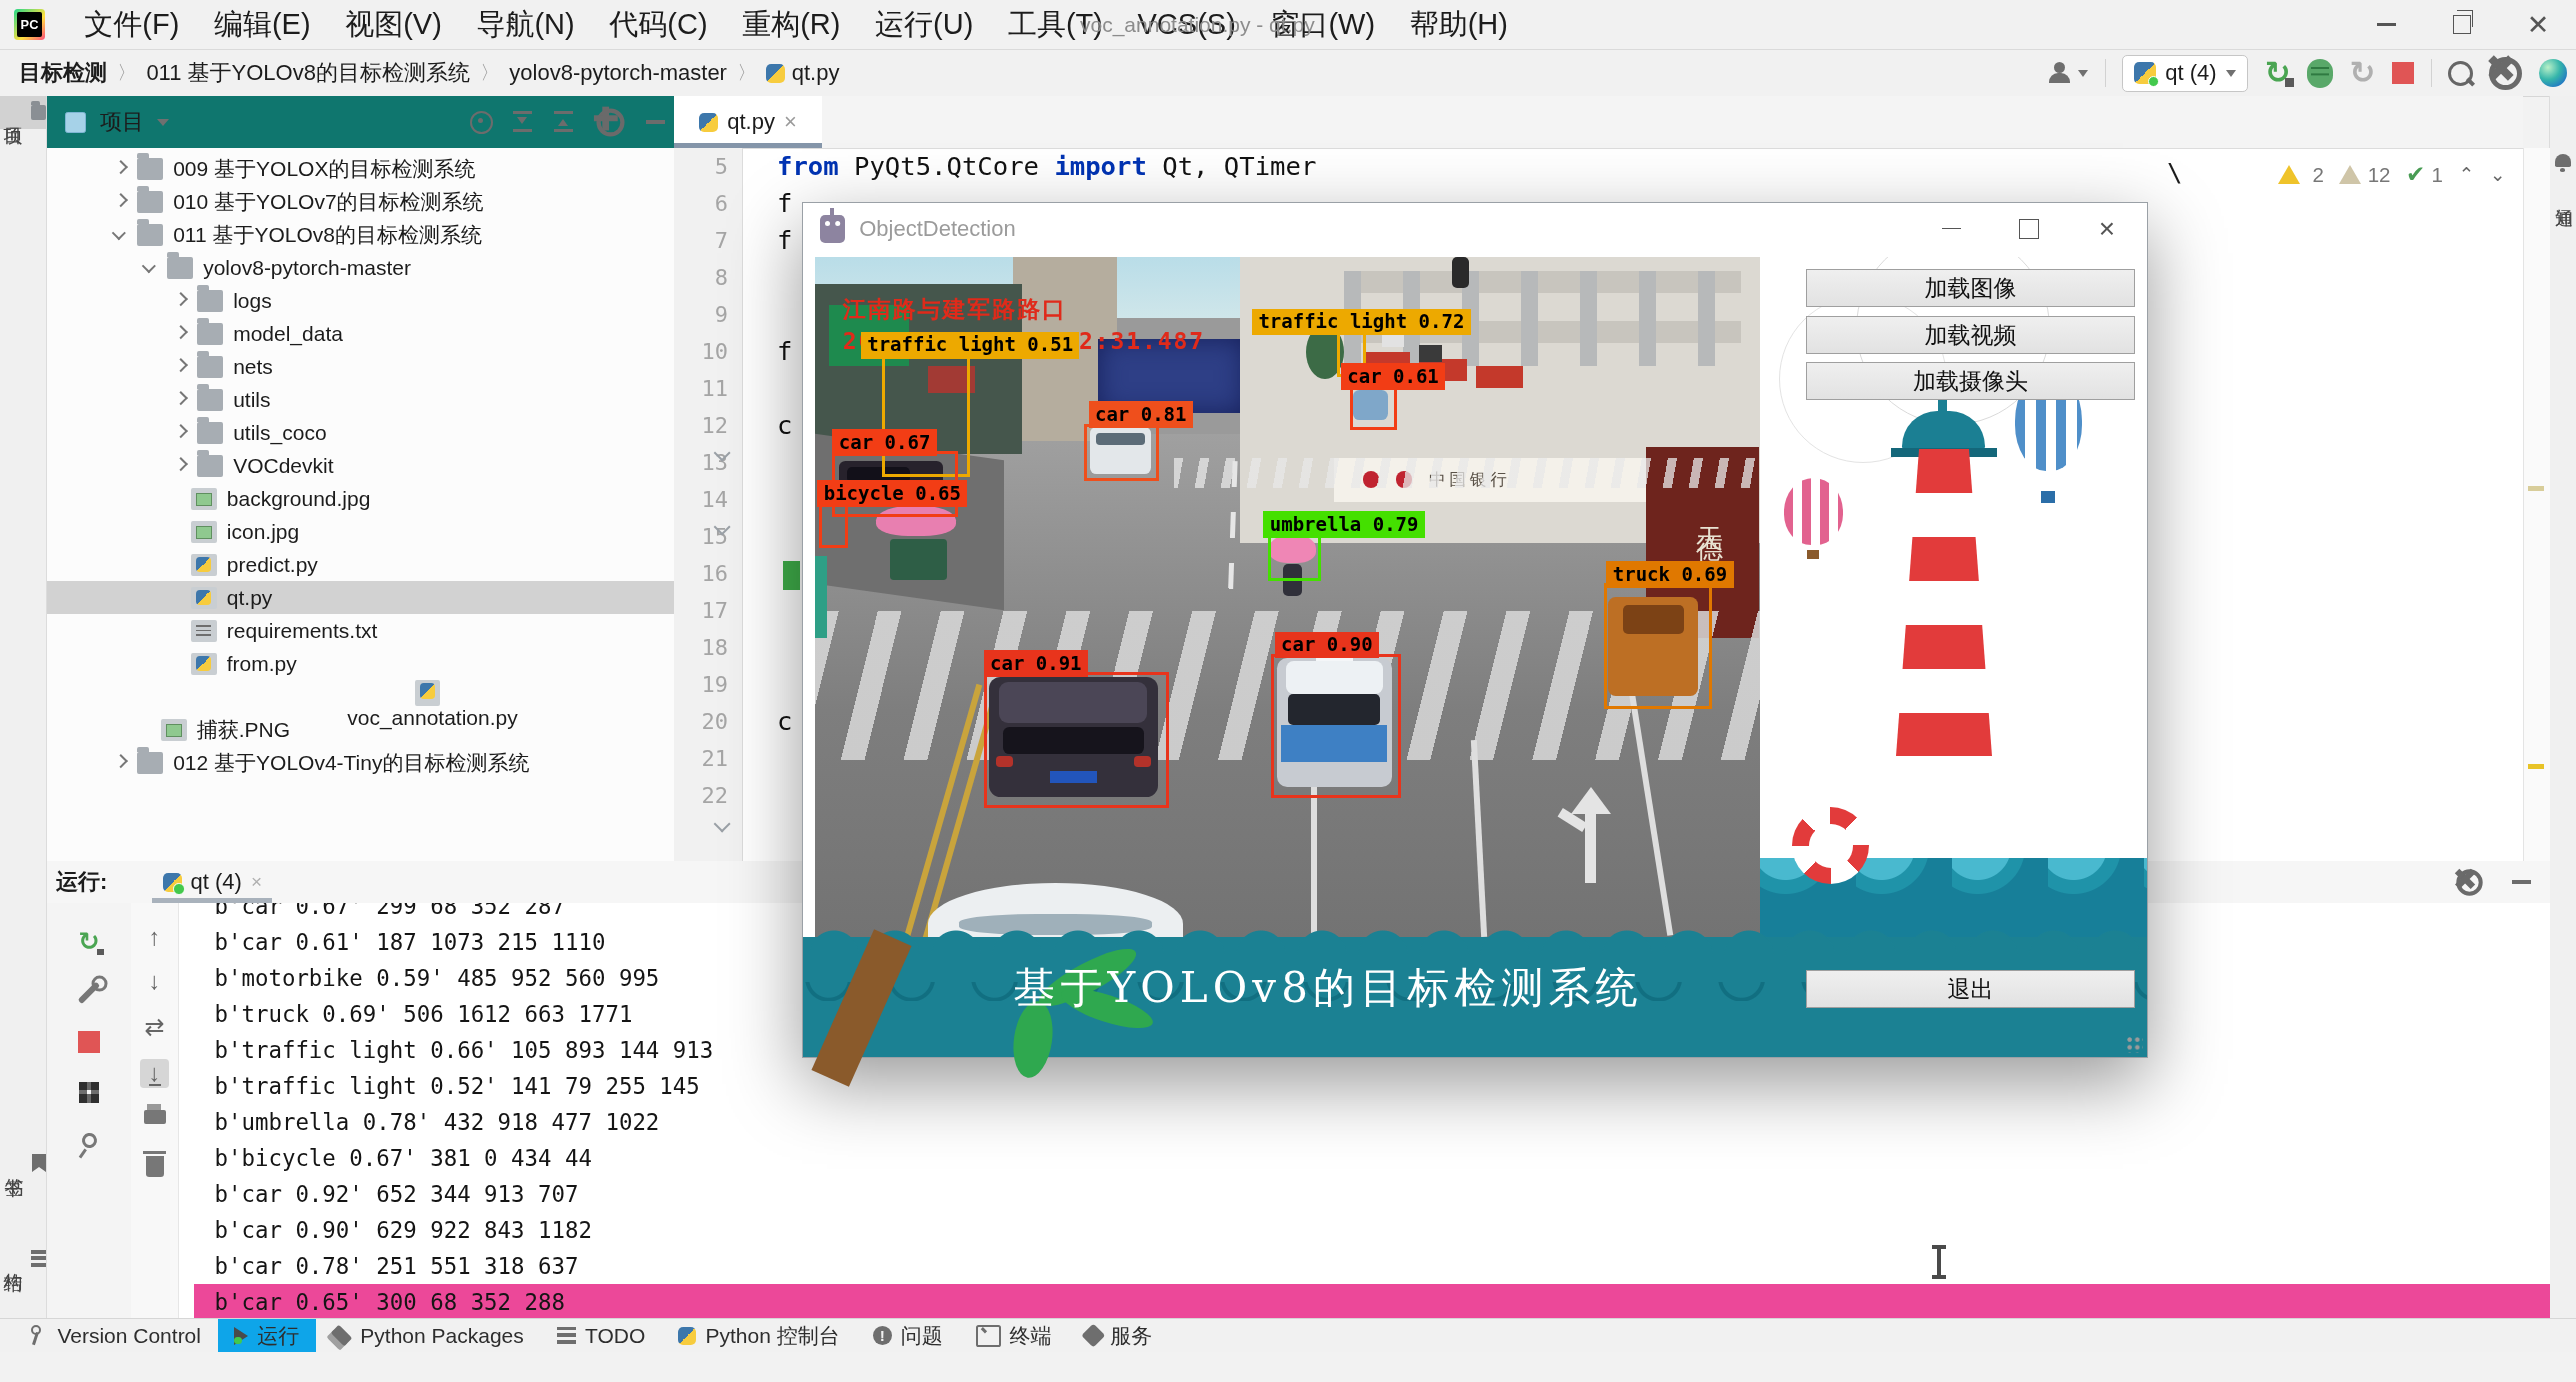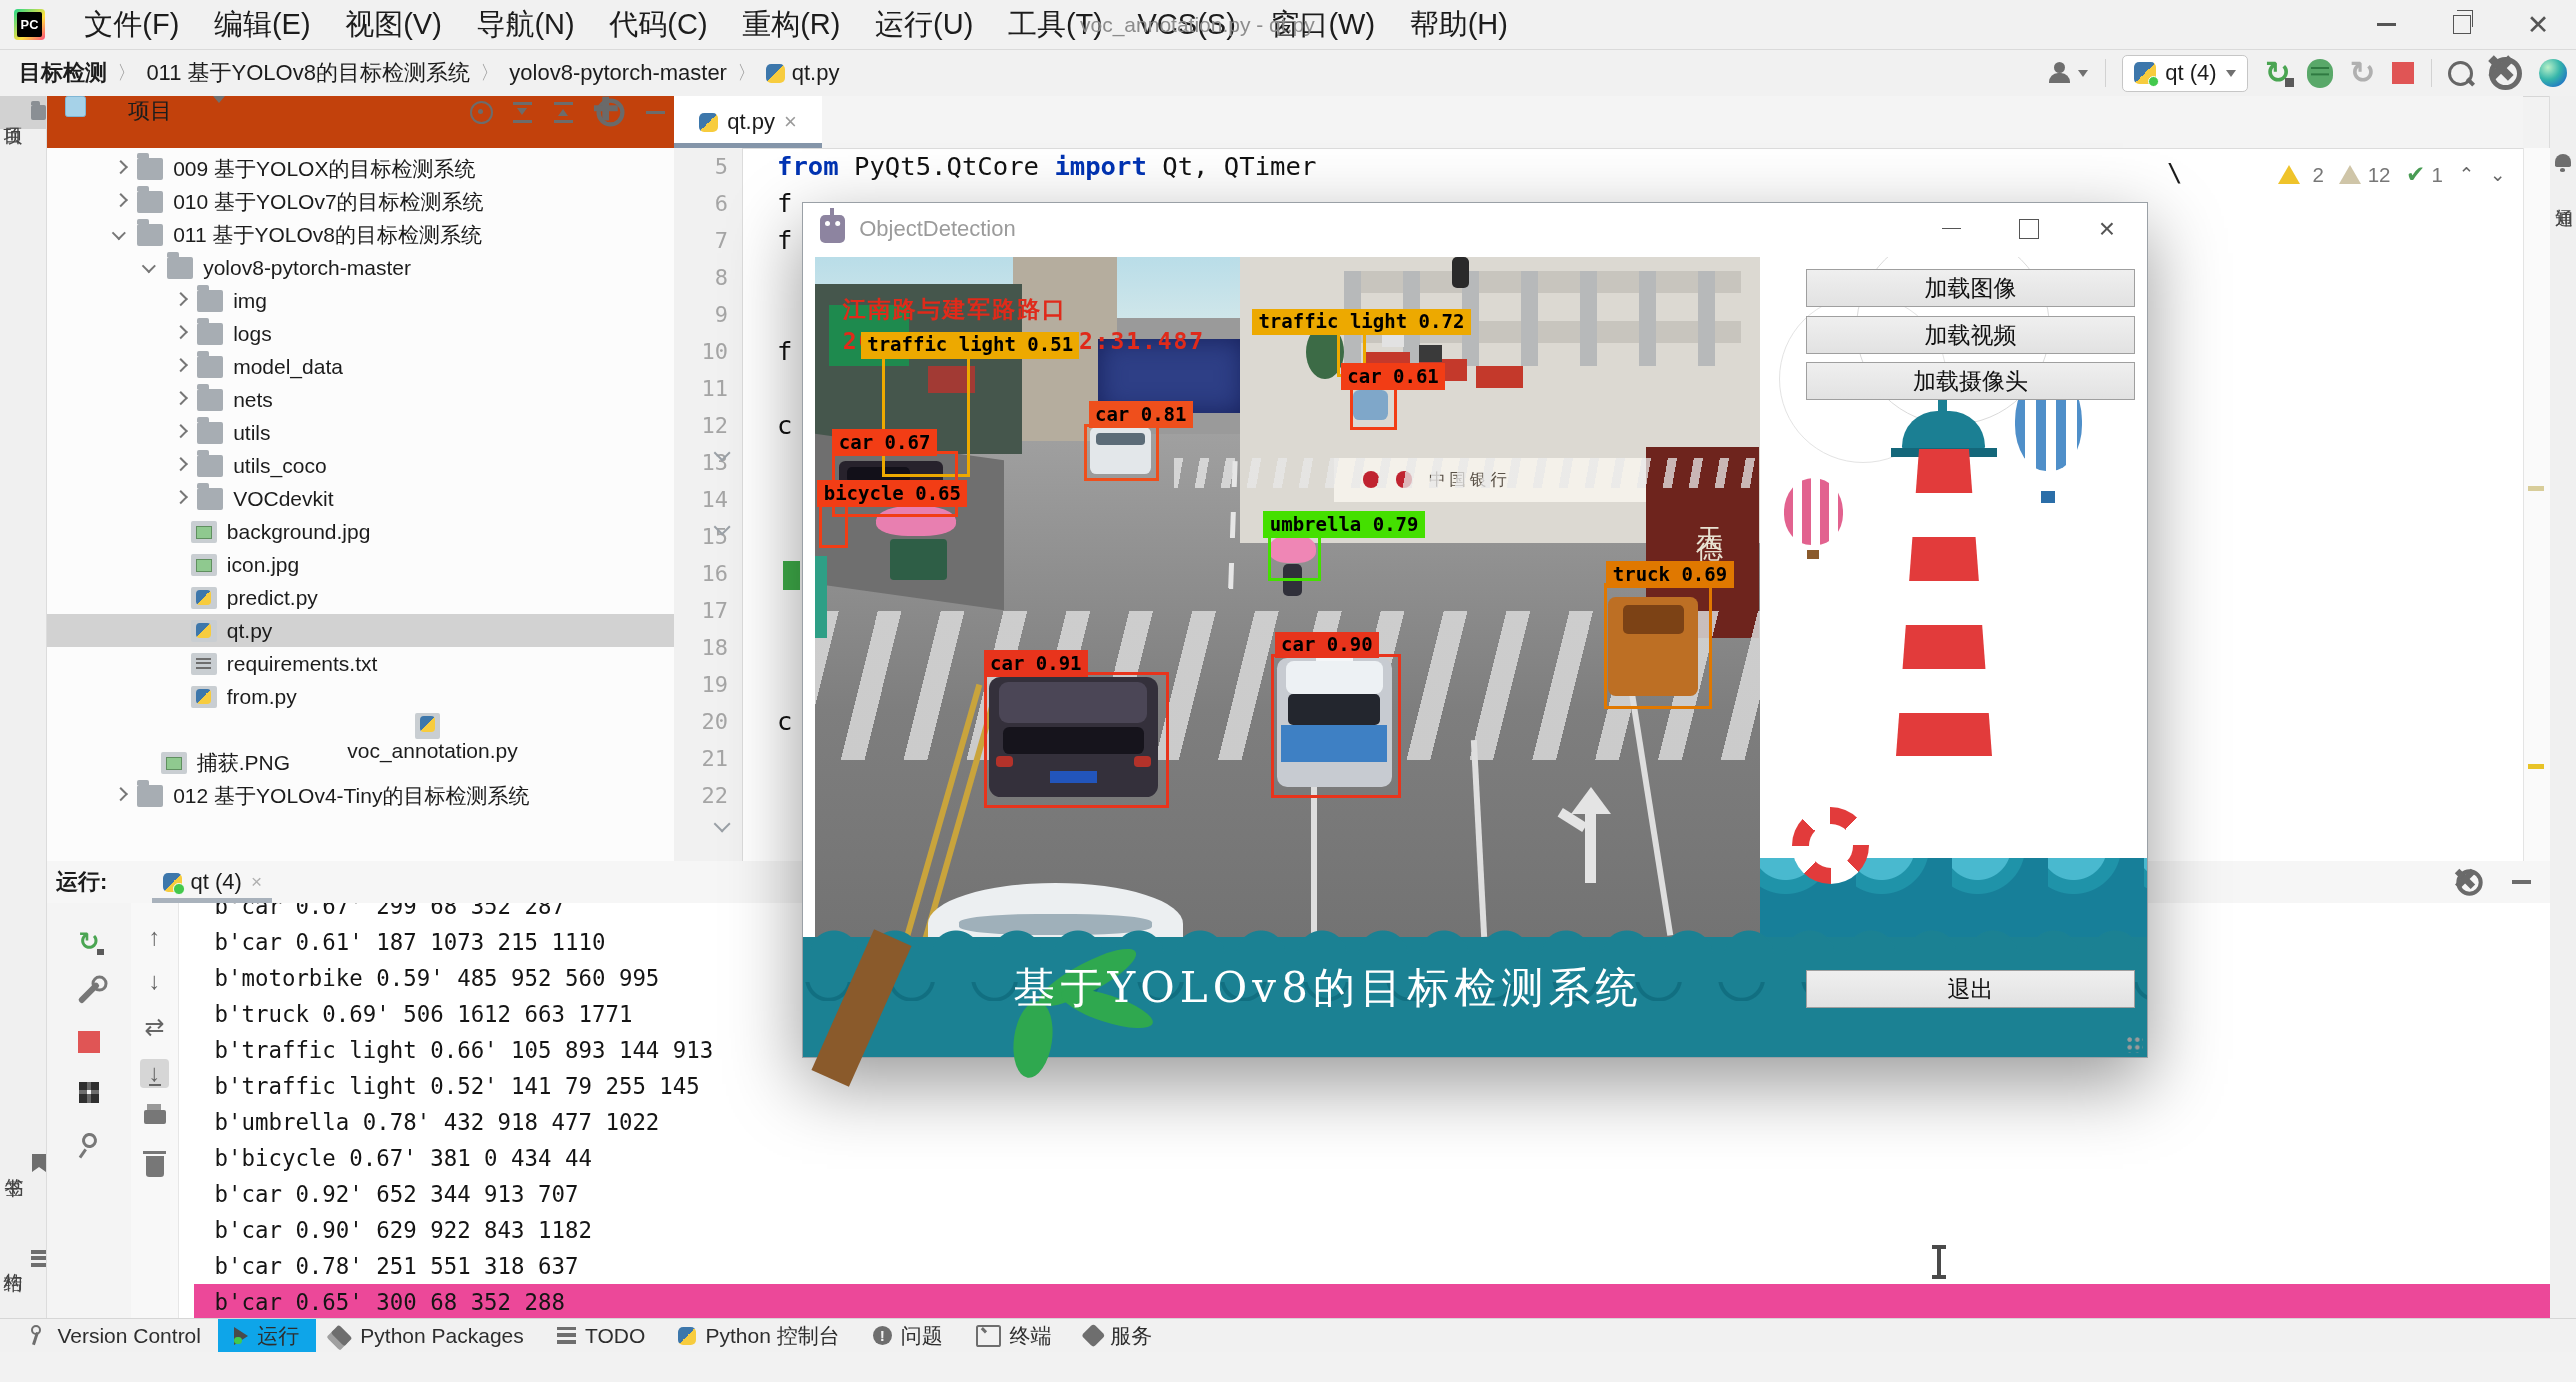--- a/index.html
+++ b/index.html
@@ -70,21 +70,21 @@
   .bm-ic{width:14px;height:18px;background:#6e6e6e;clip-path:polygon(0 0,100% 0,100% 100%,50% 72%,0 100%);writing-mode:horizontal-tb;}
   .st-ic{width:16.6px;height:16.6px;writing-mode:horizontal-tb;background:
          linear-gradient(#6e6e6e 0 3.8px,transparent 3.8px 6.4px,#6e6e6e 6.4px 10.2px,transparent 10.2px 12.8px,#6e6e6e 12.8px 16.6px);}
   .rstrip{position:absolute;right:0;top:96px;width:26px;height:1222px;background:#f0f0f0;border-left:0.6px solid #dcdcdc;}
   .bell{position:absolute;left:4.5px;top:58px;width:16.6px;height:12.8px;background:#6e6e6e;border-radius:8.3px 8.3px 1.9px 1.9px;}
   .bell:after{content:"";position:absolute;left:5.8px;top:14px;width:5.1px;height:3.8px;border-radius:50%;background:#6e6e6e;}
   .rstrip .strip-item{width:26px;top:90px;font-size:18px;}
 
   
   .project{position:absolute;left:47px;top:96px;width:627px;height:765px;background:#fcfcfc;border-right:0.6px solid #d6d6d6;}
-  .proj-head{position:absolute;left:0;top:0;right:0;height:52px;display:flex;background:#c2410c;gap:28px;}
+  .proj-head{position:absolute;left:0;top:0;right:0;height:52px;display:flex;align-items:center;background:#0f766e;}
   .proj-ic{width:19px;height:19px;background:#a6d2e8;border:1.3px solid #7fb6d4;border-radius:2.6px;margin-left:18px;}
   .proj-title{font-size:22px;margin-left:14px;}
   .proj-caret{width:0;height:0;border-left:6.4px solid transparent;border-right:6.4px solid transparent;border-top:7.7px solid #707070;margin-left:12.8px;}
   .proj-tools{position:absolute;right:9px;display:flex;align-items:center;gap:19px;}
   .ic-locate{width:19px;height:19px;border:2.6px solid #6c6c6c;border-radius:50%;position:relative;}
   .ic-locate:before{content:"";position:absolute;left:5.8px;top:5.8px;width:5.1px;height:5.1px;border-radius:50%;background:#6c6c6c;}
   .ic-exp,.ic-col{width:22px;height:22px;position:relative;}
   .ic-exp:before,.ic-col:before{content:"";position:absolute;left:1.3px;top:0;width:19px;height:3.2px;background:#6c6c6c;box-shadow:0 18px 0 #6c6c6c;}
   .ic-exp:after{content:"";position:absolute;left:5.1px;top:6.4px;border-left:5.8px solid transparent;border-right:5.8px solid transparent;border-top:7px solid #6c6c6c;}
   .ic-col:after{content:"";position:absolute;left:5.1px;top:7.7px;border-left:5.8px solid transparent;border-right:5.8px solid transparent;border-bottom:7px solid #6c6c6c;}
@@ -445,25 +445,20 @@
           <span>011 基于YOLOv8的目标检测系统</span>
         </div>
         <div class="trow" style="padding-left: 92px;">
           <span class="tarrow e"></span>
           <span class="ticon folder"></span>
           <span>yolov8-pytorch-master</span>
         </div>
         <div class="trow" style="padding-left: 122px;">
           <span class="tarrow c"></span>
           <span class="ticon folder"></span>
-          <span>img</span>
-        </div>
-        <div class="trow" style="padding-left: 122px;">
-          <span class="tarrow c"></span>
-          <span class="ticon folder"></span>
           <span>logs</span>
         </div>
         <div class="trow" style="padding-left: 122px;">
           <span class="tarrow c"></span>
           <span class="ticon folder"></span>
           <span>model_data</span>
         </div>
         <div class="trow" style="padding-left: 122px;">
           <span class="tarrow c"></span>
           <span class="ticon folder"></span>

